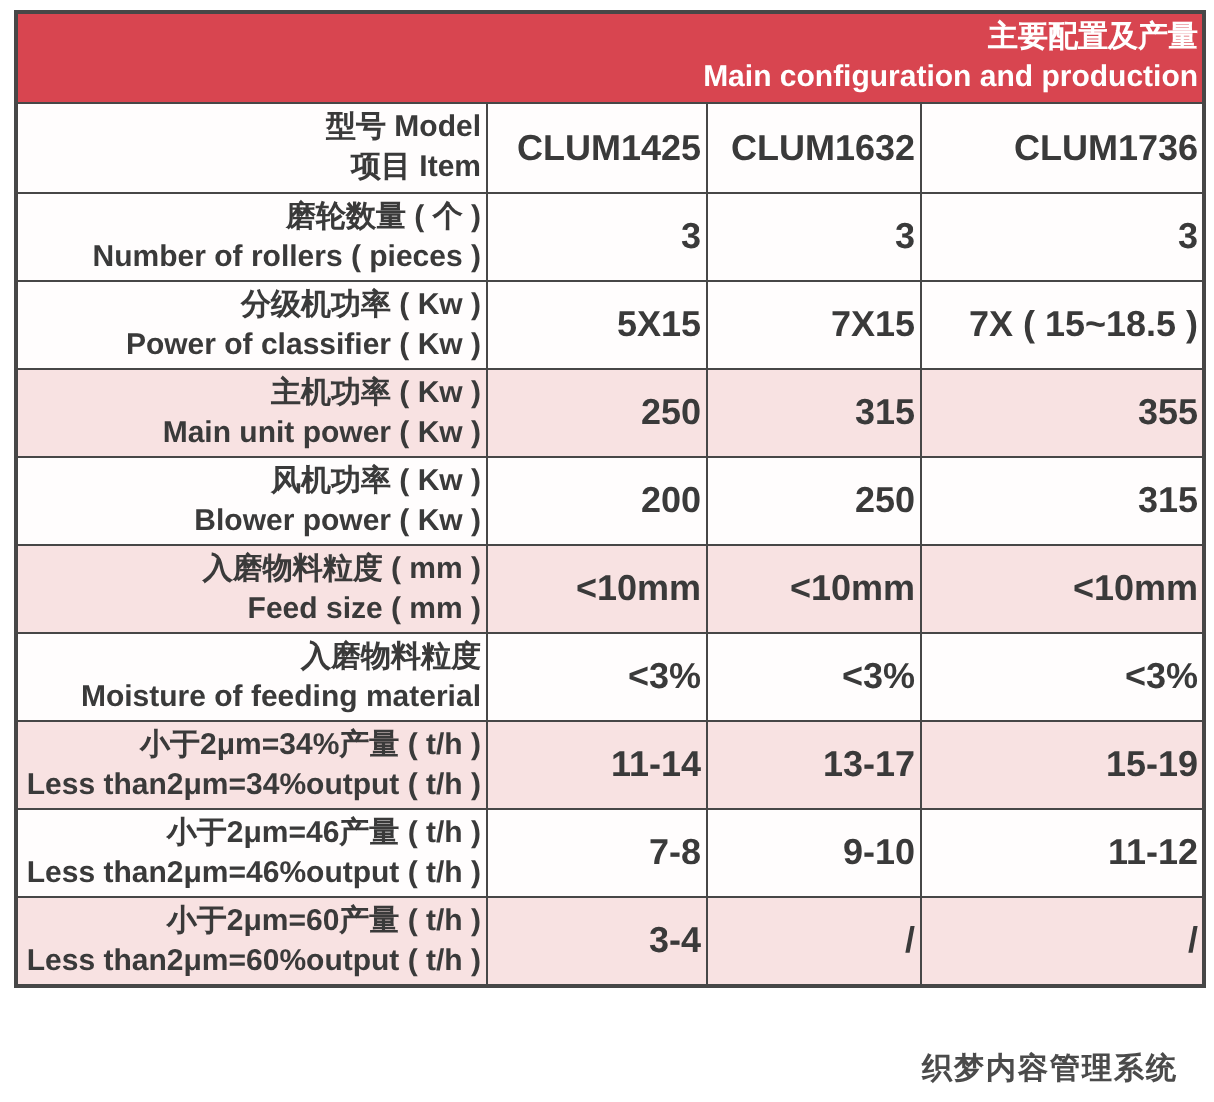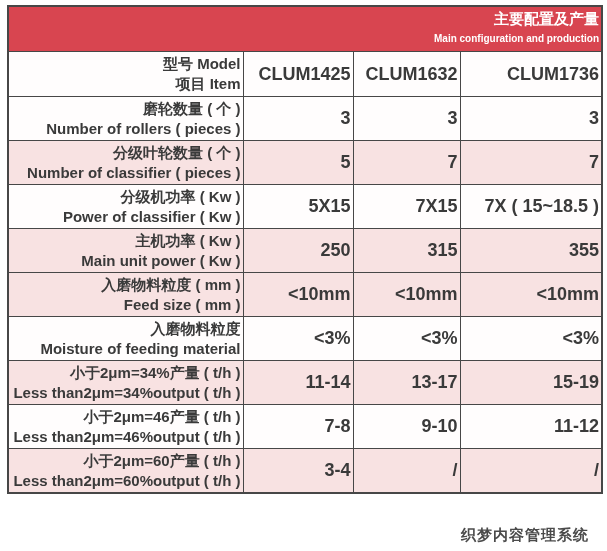--- a/index.html
+++ b/index.html
@@ -19,21 +19,21 @@
     color:var(--text-dark,#3a3a3a);
     font-weight:bold; font-size:15px; padding:1px 2px;
     overflow:hidden;
   }
   tr.title-row td {
     background:var(--header-red,#d84550);
     color:var(--title-white,#ffffff);
     height:42px; border-color:var(--border-dark,#4c4c4c);
   }
   .title-zh { font-size:15px; line-height:20px; }
-  .title-en { font-size:10px; line-height:20px; }
+  .title-en { font-size:15px; line-height:20px; }
   tr.model-row td { height:42px; background:var(--row-white,#fffdfd); }
   tr.data-row td { height:41px; }
   tr.pink td { background:var(--row-pink,#f8e2e2); }
   tr.white td { background:var(--row-white,#fffdfd); }
   td.label .zh { font-size:15px; line-height:20px; }
   td.label .en { font-size:15px; line-height:20px; white-space:nowrap; }
   td.val { font-size:18px; }
   .watermark {
     position:absolute; right:18px; bottom:8px; text-align:right;
     color:#4b4b4b; font-weight:bold; line-height:17px; z-index:5;
@@ -74,29 +74,20 @@
       <tr class="data-row white">
         <td class="label">
           <div class="zh">磨轮数量 ( 个 )</div>
           <div class="en">Number of rollers ( pieces )</div>
         </td>
         <td class="val">3</td>
         <td class="val">3</td>
         <td class="val">3</td>
       </tr>
 
-      <tr class="data-row pink">
-        <td class="label">
-          <div class="zh">分级叶轮数量 ( 个 )</div>
-          <div class="en">Number of classifier ( pieces )</div>
-        </td>
-        <td class="val">5</td>
-        <td class="val">7</td>
-        <td class="val">7</td>
-      </tr>
 
       <tr class="data-row white">
         <td class="label">
           <div class="zh">分级机功率 ( Kw )</div>
           <div class="en">Power of classifier ( Kw )</div>
         </td>
         <td class="val">5X15</td>
         <td class="val">7X15</td>
         <td class="val">7X ( 15~18.5 )</td>
       </tr>
@@ -104,20 +95,29 @@
       <tr class="data-row pink">
         <td class="label">
           <div class="zh">主机功率 ( Kw )</div>
           <div class="en">Main unit power  ( Kw )</div>
         </td>
         <td class="val">250</td>
         <td class="val">315</td>
         <td class="val">355</td>
       </tr>
 
+      <tr class="data-row white">
+        <td class="label">
+          <div class="zh">风机功率 ( Kw )</div>
+          <div class="en">Blower power ( Kw )</div>
+        </td>
+        <td class="val">200</td>
+        <td class="val">250</td>
+        <td class="val">315</td>
+      </tr>
 
       <tr class="data-row pink">
         <td class="label">
           <div class="zh">入磨物料粒度 ( mm )</div>
           <div class="en">Feed size  ( mm )</div>
         </td>
         <td class="val">&lt;10mm</td>
         <td class="val">&lt;10mm</td>
         <td class="val">&lt;10mm</td>
       </tr>

